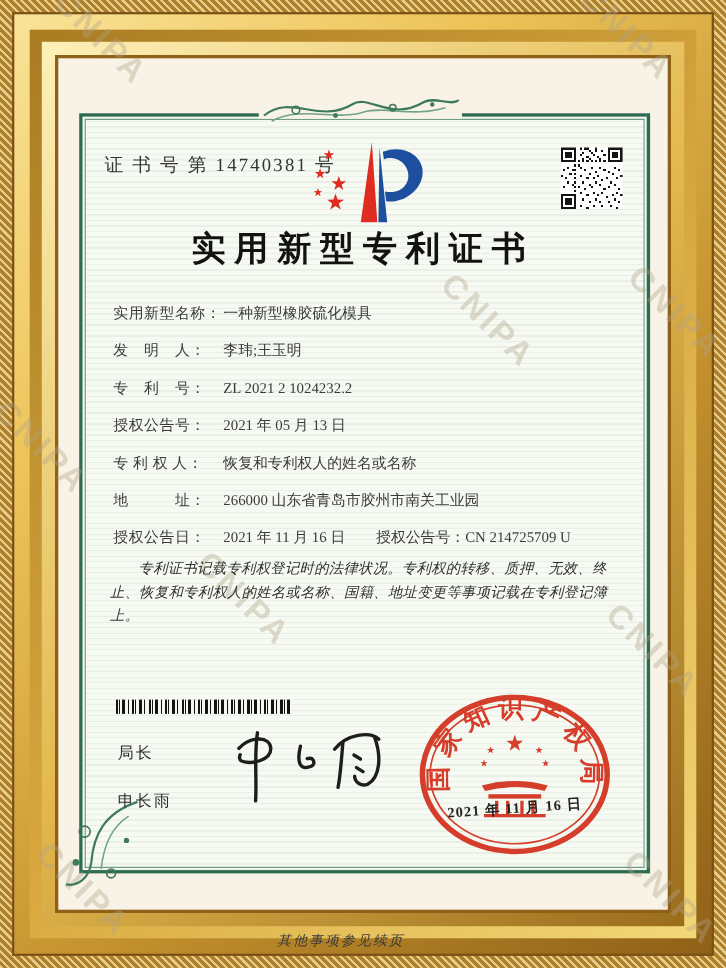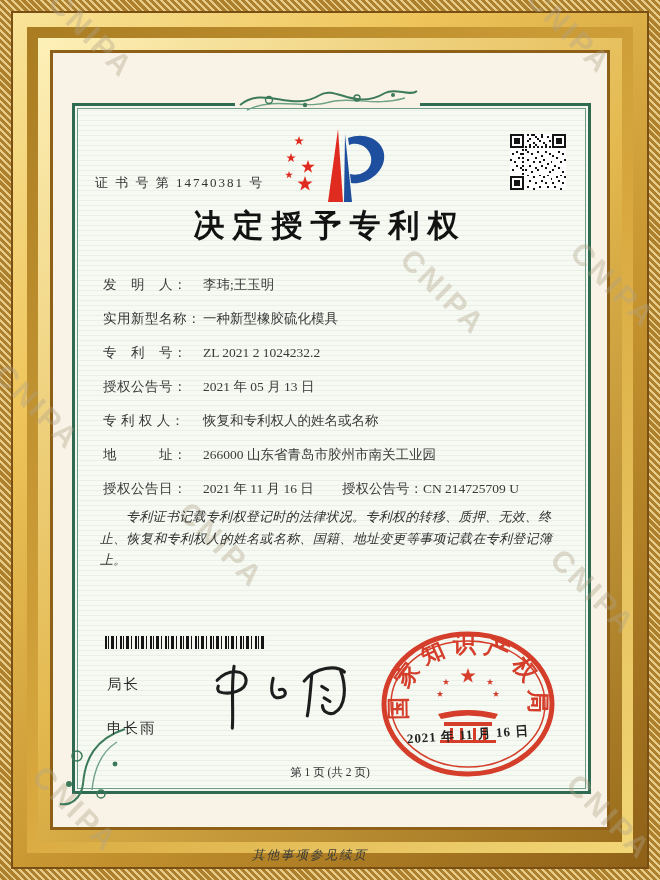--- a/index.html
+++ b/index.html
@@ -23,21 +23,21 @@
       box-shadow:inset 0 0 0 2px #f2f6ee, inset 0 0 0 3px #6f9c84;
       background:repeating-linear-gradient(0deg, rgba(110,150,120,.10) 0 1px, rgba(255,255,255,0) 1px 5px),#f7faf3;}
 
   
   .wm{position:absolute;z-index:2;font-family:"Liberation Sans","DejaVu Sans",sans-serif;
       font-weight:600;font-size:30px;letter-spacing:3px;color:rgba(175,163,136,.38);
       transform:rotate(45deg);white-space:nowrap;pointer-events:none;}
 
   .content{position:absolute;inset:0;z-index:3;color:#2e2e2e;}
 
-  .cert-no{position:absolute;left:95px;top:138px;font-size:13px;letter-spacing:2px;color:#333;margin-top:36px;}
+  .cert-no{position:absolute;left:95px;top:138px;font-size:17px;letter-spacing:2px;color:#333;}
   .logo{position:absolute;left:265px;top:124px;}
   .qr{position:absolute;left:510px;top:134px;}
   .title{position:absolute;left:0;right:0;top:205px;margin:0;text-align:center;
          font-size:31px;font-weight:bold;letter-spacing:8px;color:#121212;}
 
   .fields{position:absolute;left:103px;top:277px;font-size:13.5px;color:#3a3a3a;}
   .row{display:flex;margin-bottom:19px;line-height:15px;white-space:nowrap;}
   .row .label{display:inline-block;min-width:100px;letter-spacing:.5px;}
   .grant .g2{margin-left:28px;text-align:center;}
 
@@ -143,30 +143,30 @@
                  M3 16h1v1h-1zM1 18h1v1h-1zM5 17h1v1h-1z
                  M9 9h1v1h-1zM11 10h1v1h-1zM14 9h1v1h-1zM16 11h1v1h-1zM13 12h1v1h-1zM18 9h1v1h-1zM20 10h1v1h-1zM22 11h1v1h-1zM25 9h1v1h-1zM27 10h1v1h-1zM24 12h1v1h-1z
                  M9 13h1v1h-1zM12 14h1v1h-1zM15 14h1v1h-1zM17 13h1v1h-1zM19 15h1v1h-1zM21 14h1v1h-1zM23 16h1v1h-1zM26 14h1v1h-1zM28 13h1v1h-1z
                  M10 16h1v1h-1zM13 17h1v1h-1zM16 16h1v1h-1zM8 18h1v1h-1zM11 19h1v1h-1zM14 18h1v1h-1zM18 17h1v1h-1zM20 19h1v1h-1zM22 18h1v1h-1zM25 17h1v1h-1zM27 19h1v1h-1z
                  M9 21h1v1h-1zM12 22h1v1h-1zM15 21h1v1h-1zM17 22h1v1h-1zM19 21h1v1h-1zM21 23h1v1h-1zM24 22h1v1h-1zM26 21h1v1h-1zM28 22h1v1h-1z
                  M10 24h1v1h-1zM13 25h1v1h-1zM16 24h1v1h-1zM18 25h1v1h-1zM22 25h1v1h-1zM25 24h1v1h-1zM27 25h1v1h-1z
                  M9 27h1v1h-1zM12 28h1v1h-1zM15 27h1v1h-1zM19 27h1v1h-1zM23 27h1v1h-1zM26 28h1v1h-1z"></path>
       </g>
     </svg>
 
-    <h1 class="title">决定授予专利权</h1>
+    <h1 class="title">实用新型专利证书</h1>
 
     <div class="fields">
+      <div class="row">
+          <span class="label">实用新型名称：</span>
+          <span>一种新型橡胶硫化模具</span>
+        </div>
       <div class="row">
           <span class="label">发　明　人：</span>
           <span>李玮;王玉明</span>
-        </div>
-      <div class="row">
-          <span class="label">实用新型名称：</span>
-          <span>一种新型橡胶硫化模具</span>
         </div>
       <div class="row">
           <span class="label">专　利　号：</span>
           <span>ZL 2021 2 1024232.2</span>
         </div>
       <div class="row">
           <span class="label">授权公告号：</span>
           <span>2021 年 05 月 13 日</span>
         </div>
       <div class="row">
@@ -227,17 +227,16 @@
         <rect x="70" y="98" width="3" height="12"></rect>
           <rect x="80" y="98" width="3" height="12"></rect>
         <rect x="93" y="98" width="3" height="12"></rect>
           <rect x="103" y="98" width="3" height="12"></rect>
         <rect x="60" y="110" width="56" height="3"></rect>
       </g>
     </svg>
 
     <div class="seal-date">2021 年 11 月 16 日</div>
 
-    <div class="page-info">第 1 页 (共 2 页)</div>
     <div class="cont-note">其他事项参见续页</div>
 
   </div>
 </div>
 
 </body></html>

